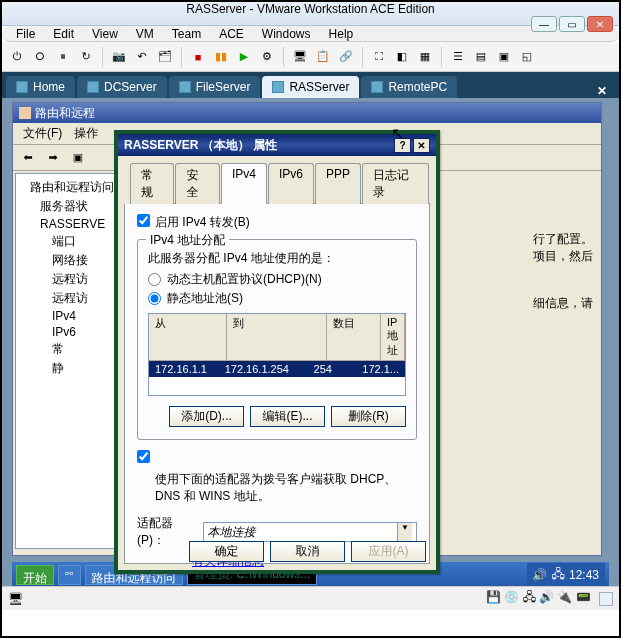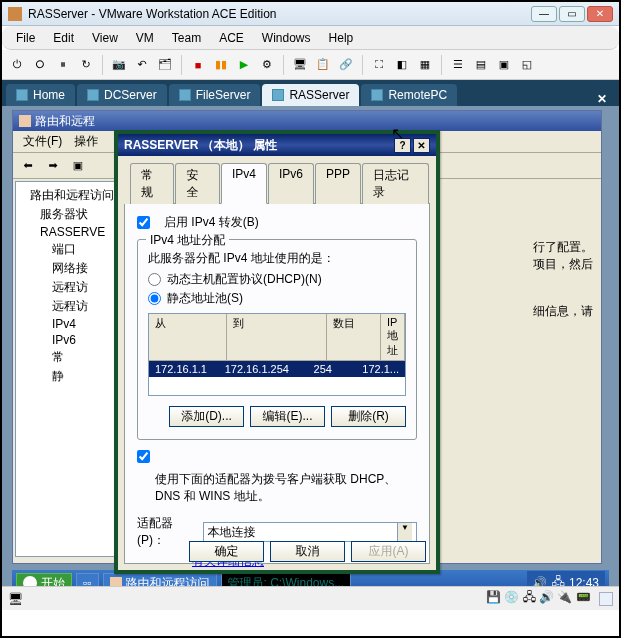--- a/index.html
+++ b/index.html
@@ -1,22 +1,22 @@
 <!DOCTYPE html>
 <html><head>
 <meta charset="utf-8">
 <style>
 * { box-sizing: border-box; margin: 0; padding: 0; font-family: "Microsoft YaHei", Tahoma, sans-serif; font-size: 12px; }
 body { background: #fff; width: 621px; height: 638px; overflow: hidden; border: 2px solid #000; position: relative; }
-.titlebar { height: 24px; background: linear-gradient(#e8f0f8,#d8e4f0); display: flex; align-items: center; padding: 0 6px; border-bottom: 1px solid #b0c0d0; }
+.titlebar { height: 24px; background: linear-gradient(#e8f0f8,#d8e4f0); display: flex; align-items: center; padding: 0 6px; border-bottom: 1px solid #b0c0d0; flex-direction: column; }
 .titlebar .icon { width:14px; height:14px; background:#c84; margin-right:6px; }
 .winctrls { margin-left:auto; display:flex; gap:2px; }
 .winbtn { width:26px; height:16px; border:1px solid #8aa; border-radius:3px; font-size:10px; display:flex; align-items:center; justify-content:center; background:#e8f4f8; cursor:pointer; }
 .winbtn.close { background:#e07060; border-color:#c05040; color:#fff; }
-.menubar { height:24px; padding:0 6px; display:flex; align-items:center; gap:2px; background:#f0f0f0; border-bottom:1px solid #ccc;border-radius:9px; }
+.menubar { height:16px; padding:0 6px; display:flex; align-items:center; gap:2px; background:#f0f0f0; border-bottom:1px solid #ccc;border-radius:9px; }
 .menubar span { padding:2px 8px; cursor:pointer; }
 .toolbar { height:30px; background:#f4f4f4; border-bottom:1px solid #ccc; display:flex; align-items:center; padding:0 4px; gap:1px; }
 .tbtn { width:22px; height:22px; border:1px solid transparent; display:flex; align-items:center; justify-content:center; cursor:pointer; font-size:11px; }
 .tsep { width:1px; height:20px; background:#ccc; margin:0 4px; }
 .tabbar { height:26px; background:#1b415d; display:flex; align-items:flex-end; padding:0 4px; gap:2px; }
 .tab { height:22px; padding:0 10px; display:flex; align-items:center; gap:5px; background:#2d5a7a; color:#fff; border-radius:4px 4px 0 0; cursor:pointer; font-size:11px; }
 .tab.active { background:#e8f0f8; color:#000; }
 .tab .ticon { width:12px; height:12px; background:#6ac; border:1px solid #48a; }
 .tabbar .closex { margin-left:auto; color:#fff; padding:0 8px; cursor:pointer; font-weight:bold; }
 .vmarea { position:relative; height:490px; background:#7a96b0; }
@@ -31,41 +31,41 @@
 .tree .node.l2 { padding-left:22px; }
 .tree .node.l3 { padding-left:34px; }
 .dialog { position:absolute; left:112px; top:128px; width:326px; height:444px; background:#ece9d8; border:4px solid #14532d; z-index:10; box-shadow:1px 1px 2px rgba(0,0,0,.3); }
 .dialog .dtitle { height:22px; background:linear-gradient(#0a246a,#3050a0,#0a246a); color:#fff; display:flex; align-items:center; padding:0 6px; font-weight:bold; font-size:12px; }
 .dialog .dtitle .btns { margin-left:auto; display:flex; gap:2px; }
 .dialog .dtitle .btns span { width:17px; height:15px; background:#ece9d8; border:1px solid #0a246a; color:#000; font-size:10px; display:flex; align-items:center; justify-content:center; cursor:pointer; }
 .dtabs { display:flex; margin:6px 6px 0 12px; border-bottom:1px solid #919b9c; position:relative; }
 .dtab { padding:3px 10px; border:1px solid #919b9c; border-bottom:none; background:#ece9d8; margin-right:1px; cursor:pointer; font-size:12px; border-radius:3px 3px 0 0; position:relative; top:1px; }
 .dtab.active { background:#fcfcfe; z-index:2; border-bottom:1px solid #fcfcfe; }
 .dbody { margin:0 6px; padding:10px 12px; background:#fcfcfe; border:1px solid #919b9c; border-top:none; height:360px; }
-.chk { display:flex; align-items:center; gap:14px; margin-bottom:8px; }
+.chk { display:flex; gap:5px; margin-bottom:8px; }
 .chk input { width:13px; height:13px; }
 .fieldset { border:1px solid #919b9c; border-radius:3px; padding:10px 10px 12px; margin:6px 0 10px; position:relative; }
 .fieldset .legend { position:absolute; top:-8px; left:8px; background:#fcfcfe; padding:0 4px; font-size:12px; }
 .radio { display:flex; align-items:center; gap:6px; margin:2px 0; }
 .radio input { width:13px; height:13px; }
 .pooltable { border:1px solid #7f9db9; margin-top:6px; }
 .pooltable .hdr { display:flex; background:#ece9d8; border-bottom:1px solid #aca899; }
 .pooltable .hdr span { padding:2px 6px; border-right:1px solid #aca899; font-size:11px; }
 .pooltable .row { display:flex; background:#0a246a; color:#fff; }
 .pooltable .row span { padding:2px 6px; font-size:11px; }
 .pooltable .empty { height:18px; background:#fff; }
 .dlgbtns { display:flex; gap:6px; justify-content:flex-end; margin-top:10px; }
 .btn { min-width:75px; height:21px; border:1px solid #003c74; background:linear-gradient(#fff,#ece9d8); cursor:pointer; font-size:12px; display:flex; align-items:center; justify-content:center; }
 .btn.disabled { color:#aca899; }
-.combo { width:230px; height:20px; border:1px solid #7f9db9; background:#fff; display:inline-flex; align-items:center; padding:0 4px; }
+.combo { width:230px; height:20px; border:1px solid #7f9db9; background:#fff; display:inline-flex; align-items:center; padding:0 4px;font-style:italic; }
 .combo .arrow { margin-left:auto; width:15px; height:18px; background:#ece9d8; border-left:1px solid #7f9db9; text-align:center; font-size:8px; }
 .link { color:#0000ee; text-decoration:underline; cursor:pointer; }
 .statusbar { position:absolute; bottom:26px; left:0; right:0; height:24px; background:#f0f0f0; border-top:1px solid #ccc; display:flex; align-items:center; padding:0 6px; gap:8px; }
 .taskbar { position:absolute; bottom:0; left:10px; right:10px; height:26px; background:linear-gradient(#3b78c8,#2458a8); display:flex; align-items:center; padding:0 4px; gap:4px; color:#fff; font-size:11px; }
-.taskbar .tbtn2 { height:20px; padding:0 6px; background:#3b78c8; border:1px solid #5a90d0; display:flex; align-items:center; gap:4px; cursor:pointer; }
+.taskbar .tbtn2 { height:20px; padding:0 6px; background:#3b78c8; border:1px solid #5a90d0; display:flex; align-items:center; gap:4px; cursor:pointer;flex-direction:column; }
 .taskbar .tray { margin-left:auto; display:flex; align-items:center; gap:4px; background:#2458a8; padding:0 6px; height:24px; }
 .bottombtns { position:absolute; right:10px; bottom:8px; display:flex; gap:6px; }
 .cursor-arrow { position:absolute; left:389px; top:122px; z-index:20; font-size:16px; color:#000; pointer-events:none; }
 </style>
 </head>
 <body>
 
 <div class="titlebar">
   <span class="icon"></span>
   <span>RASServer - VMware Workstation ACE Edition</span>

